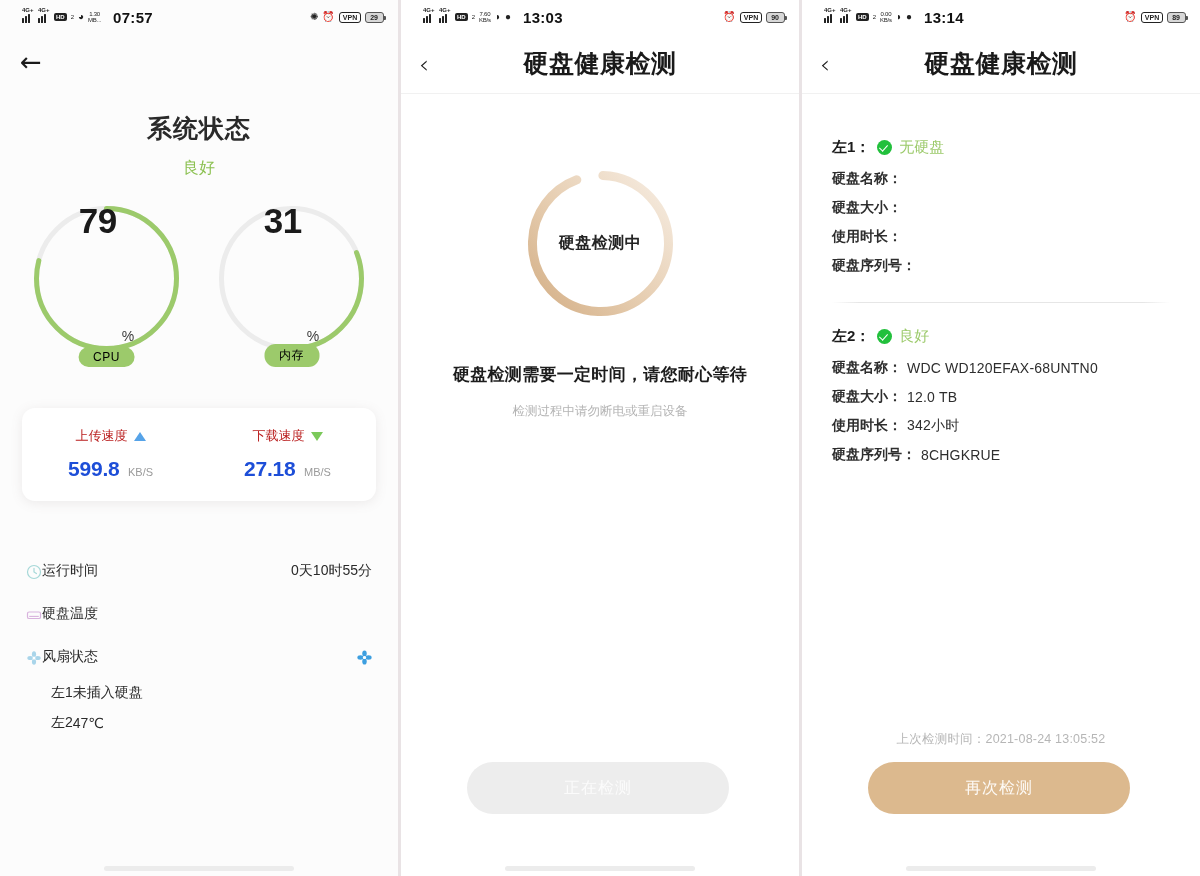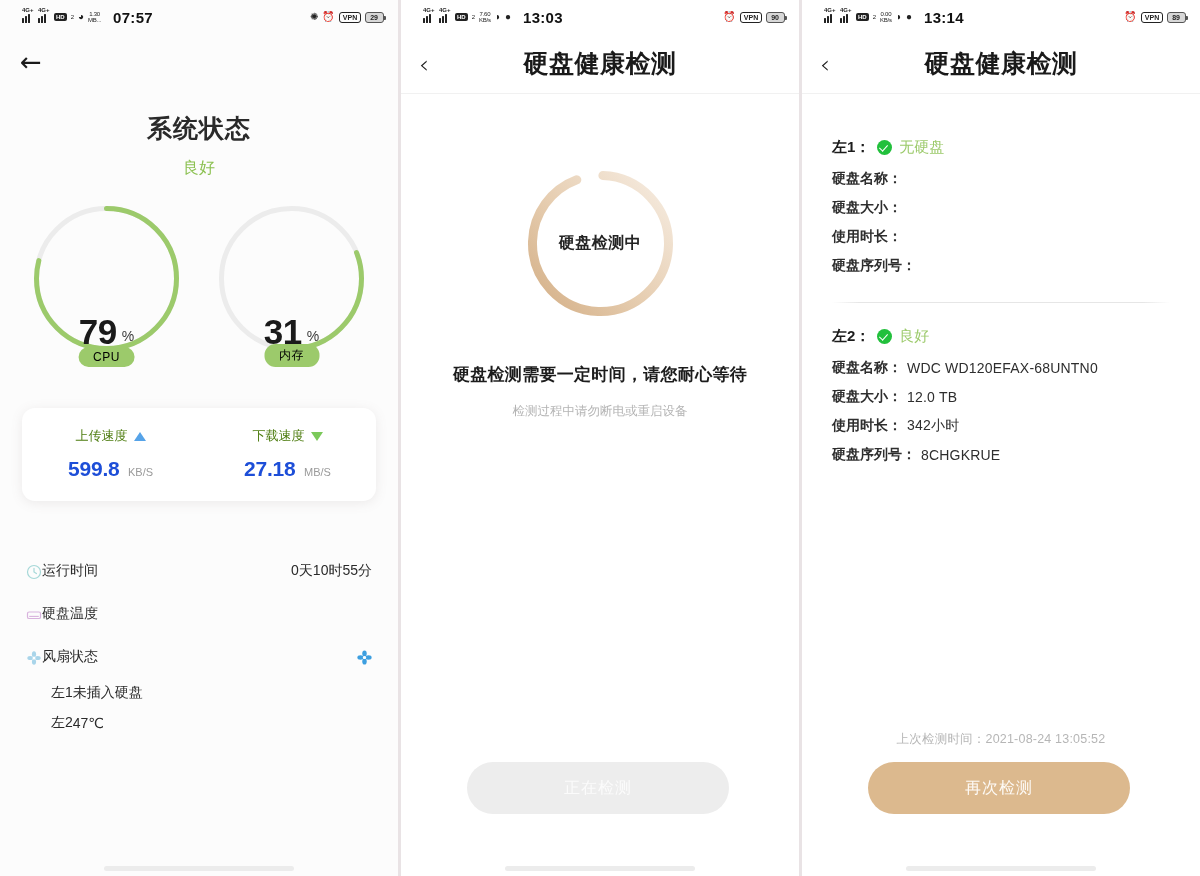--- a/index.html
+++ b/index.html
@@ -128,21 +128,21 @@
     font-size: 16px; color: #8cc152; font-weight: 400;
   }
   .gauges {
     margin-top: 22px;
     display: flex; justify-content: center; gap: 30px;
   }
   .gauge { position: relative; width: 155px; height: 155px; }
   .gauge svg { display: block; transform: rotate(-90deg); }
   .gauge .val {
     position: absolute; inset: 0;
-    display: flex; align-items: flex-end; justify-content: center;
+    display: flex; align-items: flex-start; justify-content: center;
     padding-bottom: 4px;
   }
   .gauge .num { font-size: 35px; font-weight: 700; color: #1a1a1a; letter-spacing: -0.5px; }
   .gauge .pct { font-size: 14px; font-weight: 400; color: #3a3a3a; margin-left: 5px; align-self: flex-end; margin-bottom: 8px; }
   .gauge .chip {
     position: absolute; left: 50%; bottom: -11px; transform: translateX(-50%);
     background: #9cca6b; color: #000000;
     font-size: 12px; font-weight: 500;
     border-radius: 11px; padding: 3px 15px;
     white-space: nowrap; letter-spacing: .5px;
@@ -151,21 +151,21 @@
   .speed-card {
     margin: 52px 22px 0 22px;
     background: #fff;
     border-radius: 13px;
     box-shadow: 0 2px 12px rgba(120,110,110,.13);
     padding: 18px 0 20px 0;
     display: flex;
   }
   .speed-col { flex: 1; text-align: center; }
   .speed-lbl {
-    font-size: 13px; color: #4d7c0f;
+    font-size: 13px; color: #b91c1c;
     display: inline-flex; align-items: center; gap: 6px;
   }
   .tri { width: 0; height: 0; }
   .tri.up { border-left: 6px solid transparent; border-right: 6px solid transparent; border-bottom: 9px solid #56a3e8; }
   .tri.down { border-left: 6px solid transparent; border-right: 6px solid transparent; border-top: 9px solid #7bc95a; }
   .speed-val { margin-top: 12px; }
   .speed-num { font-size: 21px; font-weight: 700; color: #1d4ed8; letter-spacing: -0.2px; }
   .speed-unit { font-size: 11px; color: #9a9a9a; margin-left: 4px; }
 
   .info-list { margin: 48px 26px 0 26px; }

